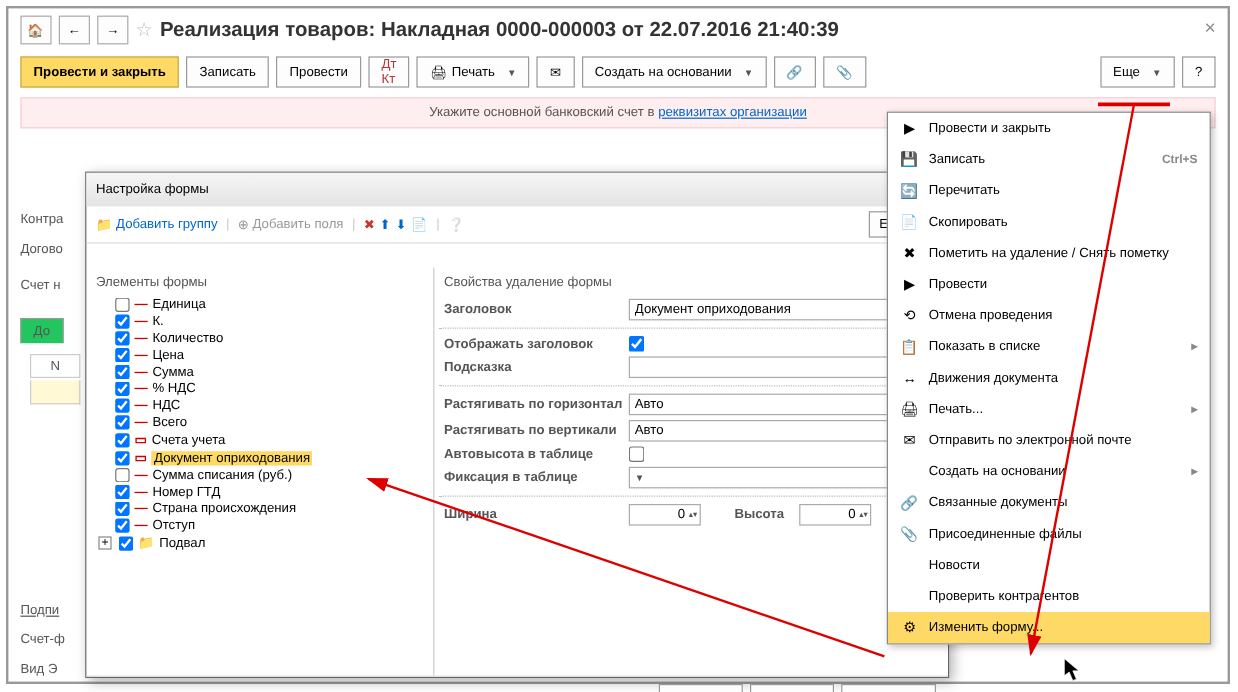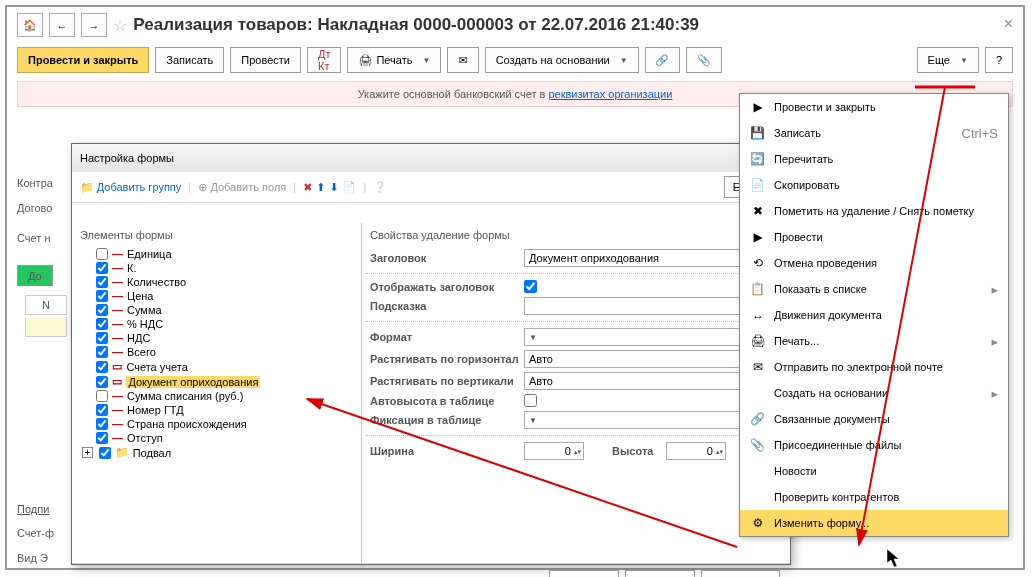--- a/index.html
+++ b/index.html
@@ -25,21 +25,21 @@
   .warn a { color: #0066cc; text-decoration: underline; }
 
   .underline { color: #0066cc; text-decoration: underline; }
   .tab-stub { display:inline-block; border:1px solid #999; border-bottom:none; padding:4px 10px; background:#22c55e; margin-left:10px; }
 
   
   .menu { position:absolute; right: 14px; top: 86px; width: 270px; background:#fff; border:1px solid #888; box-shadow: 2px 2px 6px rgba(0,0,0,.25); z-index: 20; }
   .menu-item { display:flex; align-items:center; gap:8px; padding: 5px 10px; cursor:pointer; }
   .menu-item.hi { background: #ffd966; }
   .mi-icon { width:16px; height:16px; display:inline-flex; align-items:center; justify-content:center; font-size:12px; }
-  .mi-short { margin-left:auto; color:#888; font-size:13px; }
+  .mi-short { margin-left:auto; color:#888; font-size:10px;font-weight:bold; }
 
   
   .dialog { position:absolute; left: 64px; top: 136px; width: 720px; height: 422px; background:#fff; border:1px solid #666; box-shadow: 3px 3px 10px rgba(0,0,0,.3); z-index:15; }
   .dlg-title { background: linear-gradient(#f5f5f5,#e4e4e4); padding: 5px 8px; font-size:12px; display:flex; align-items:center; }
   .dlg-title .x { margin-left:auto; width:18px;height:18px;border:1px solid #888;background:#eee;text-align:center;line-height:16px;font-size:11px;cursor:pointer; }
   .dlg-toolbar { display:flex; align-items:center; gap:4px; padding:4px 8px; border-bottom:1px solid #ddd; }
   .tb-link { color:#0066cc; cursor:pointer; display:flex;align-items:center;gap:3px; }
   .tb-link.gray { color:#999; }
   .tb-sep { color:#ccc; margin:0 3px; }
   .dlg-body { display:flex; height: 340px; margin-top: 20px; }
@@ -244,24 +244,20 @@
         <div class="prop-row">
           <div class="prop-label">Отображать заголовок</div>
           <input type="checkbox" checked="" style="">
         </div>
         <div class="prop-row">
           <div class="prop-label">Подсказка</div>
           <input class="prop-input" style="">
         </div>
         <div class="dlg-sep"></div>
         <div class="prop-row">
-          <div class="prop-label">Формат</div>
-          <div class="prop-input combo"></div>
-        </div>
-        <div class="prop-row">
           <div class="prop-label">Растягивать по горизонтал</div>
           <div class="prop-input combo">
               <span>Авто</span>
             </div>
         </div>
         <div class="prop-row">
           <div class="prop-label">Растягивать по вертикали</div>
           <div class="prop-input combo">
               <span>Авто</span>
             </div>

